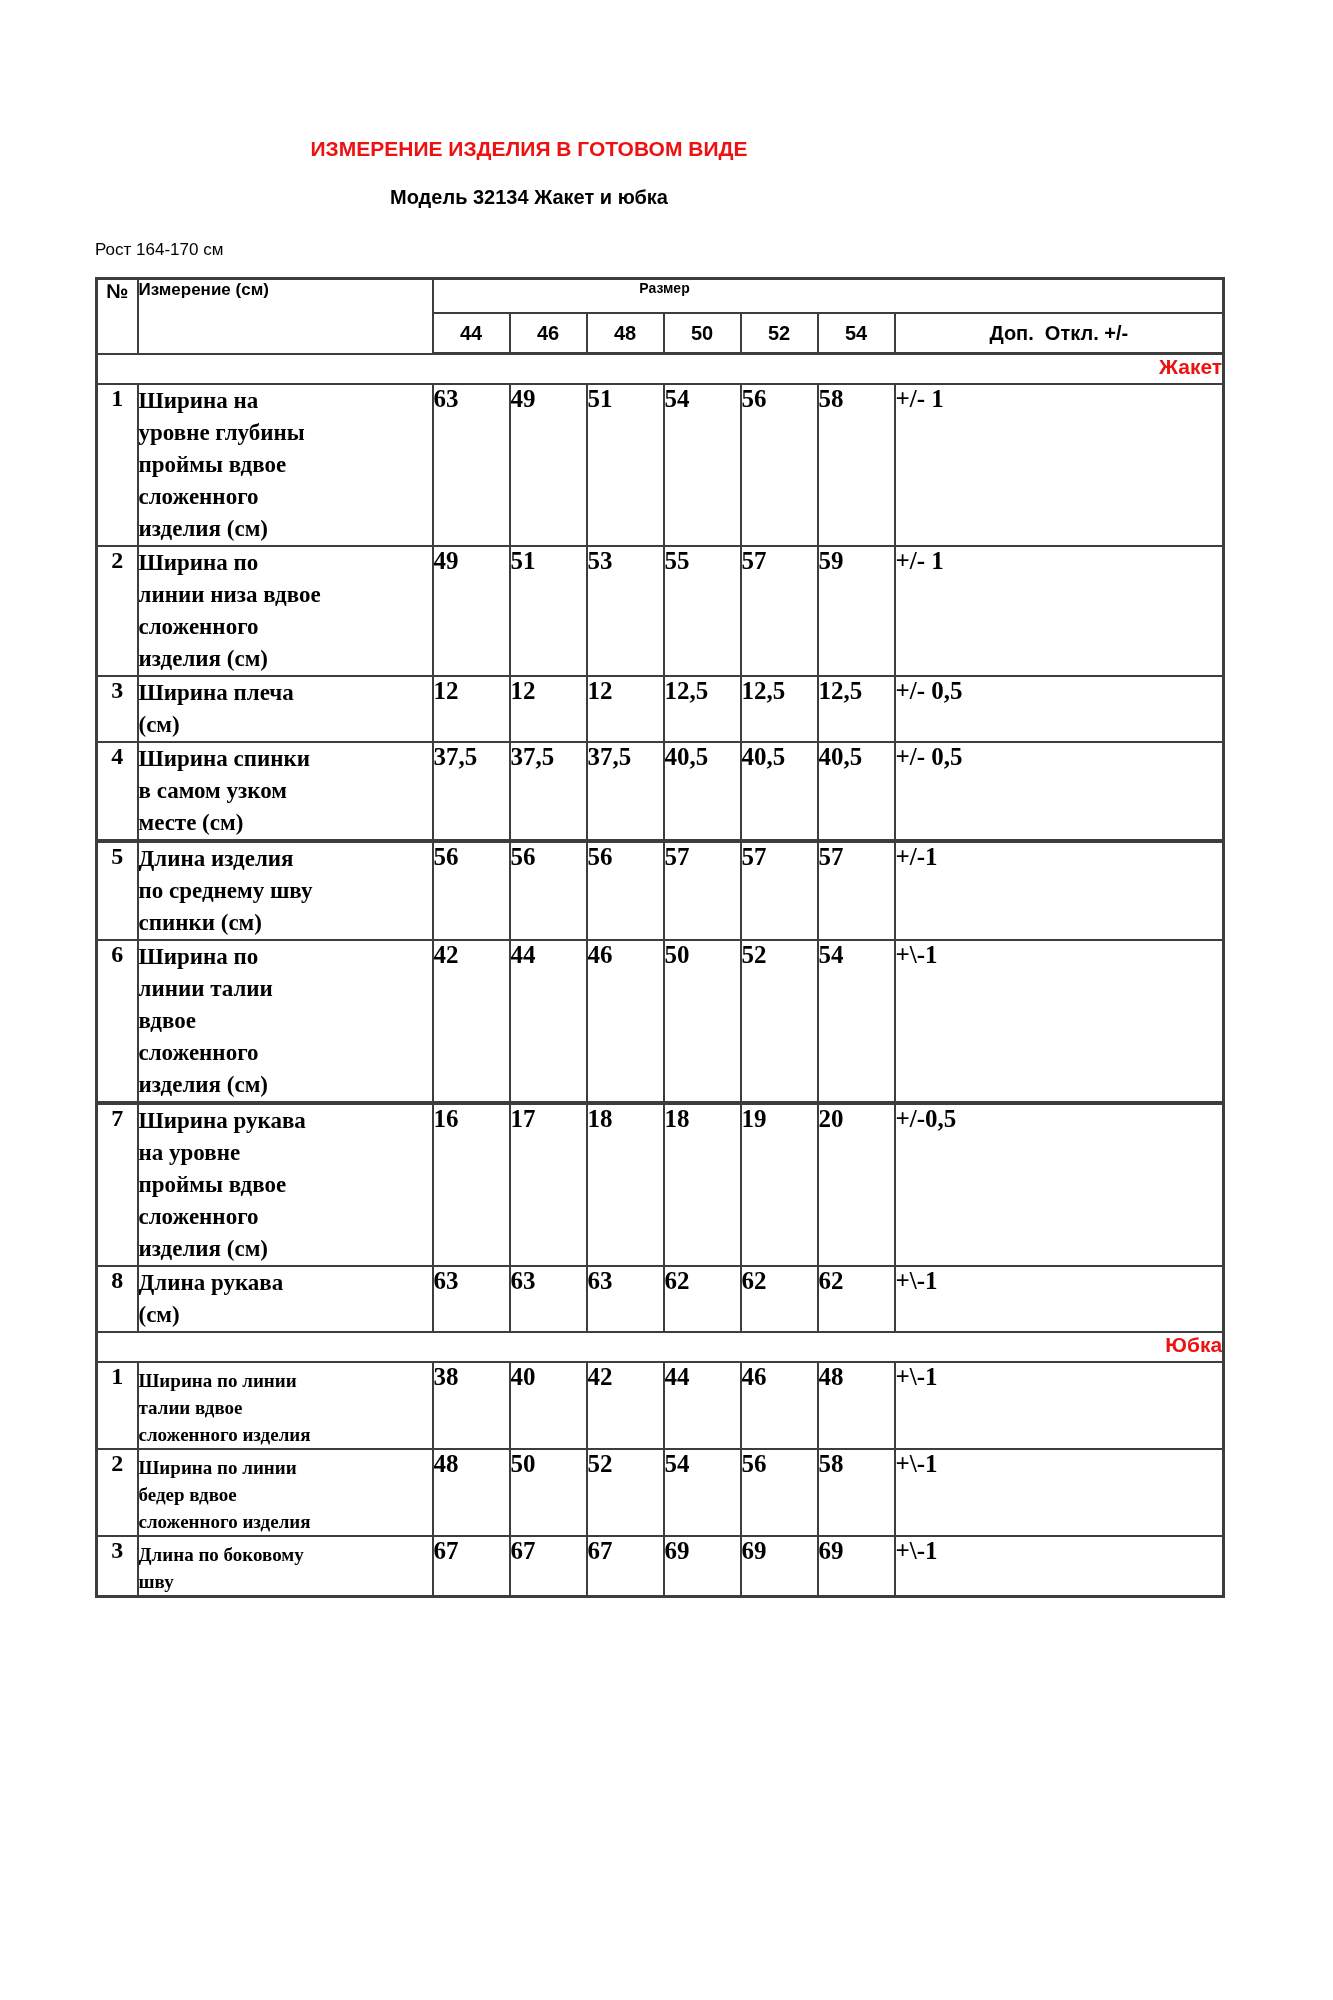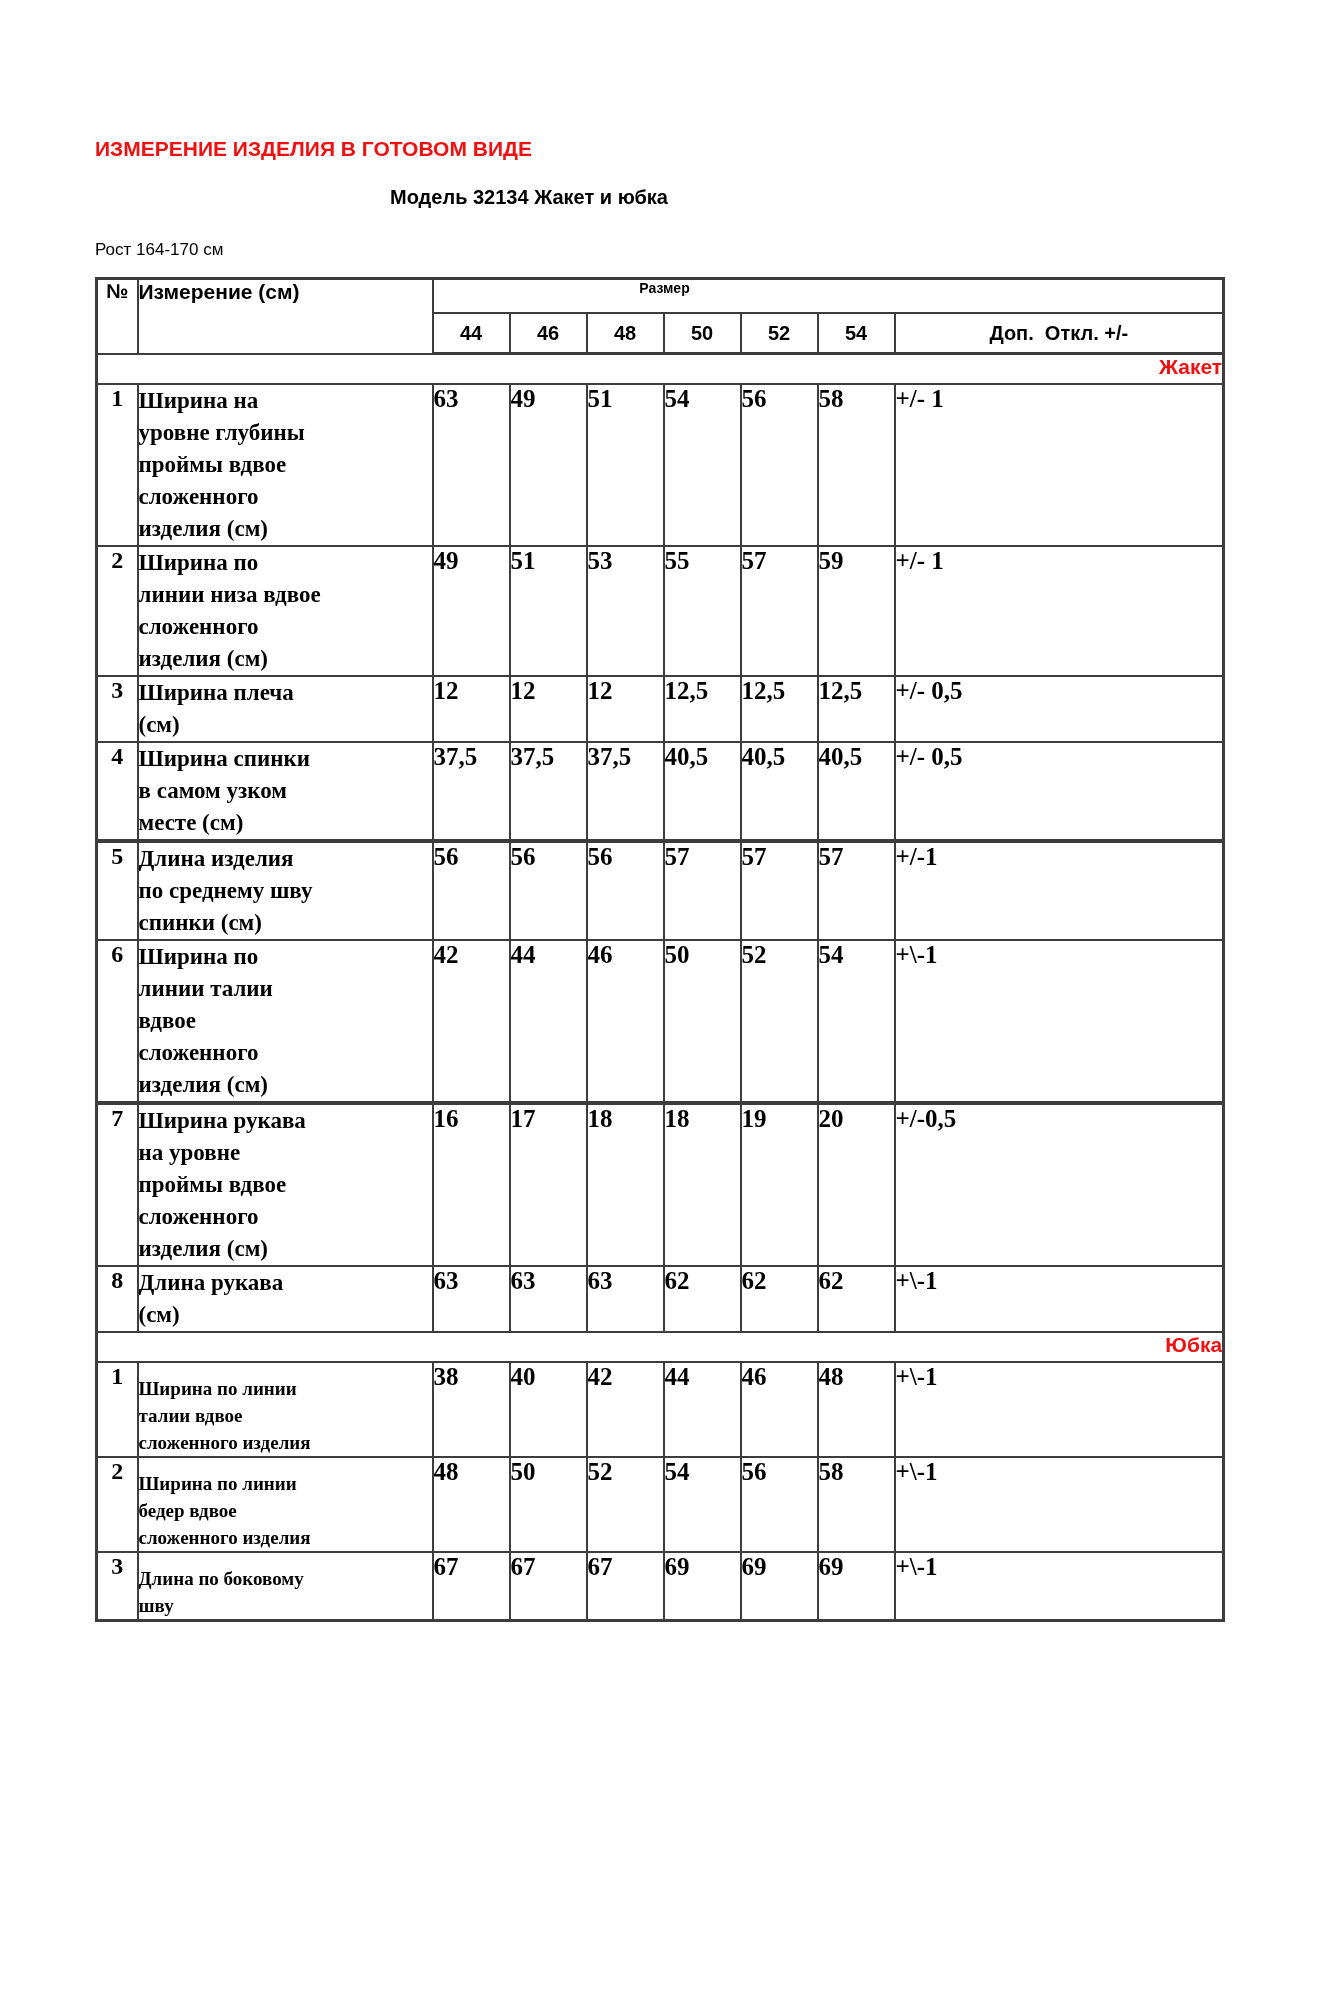--- a/index.html
+++ b/index.html
@@ -11,21 +11,21 @@
   body {
     width: 1333px; height: 2000px;
     background: #ffffff;
     position: relative;
     font-family: "Liberation Sans", sans-serif;
     color: var(--text);
   }
   .headings { position: absolute; left: 95px; top: 0; width: 868px; }
   .doc-title {
     position: absolute; top: 137px; left: 0; width: 100%;
-    font-weight: bold; font-size: 21px;
+    text-align: center; font-weight: bold; font-size: 21px;
     color: var(--accent-red); letter-spacing: 0px;
   }
   .doc-subtitle {
     position: absolute; top: 186px; left: 0; width: 100%;
     text-align: center; font-weight: bold; font-size: 20px;
   }
   .doc-height {
     position: absolute; top: 240px; left: 0; width: 100%;
     text-align: left; font-weight: normal; font-size: 17px;
   }
@@ -40,38 +40,38 @@
     border: 2px solid var(--border);
     vertical-align: top;
     padding: 0;
     overflow: hidden;
   }
   .serif { font-family: "Liberation Serif", serif; font-weight: bold; }
   .sans  { font-family: "Liberation Sans", sans-serif; font-weight: bold; }
 
   
   .c-num-h  { text-align: center; font-size: 20px; padding-top: 3px; }
-  .c-meas-h { text-align: left; font-size: 21px; padding: 3px 0 0 12px; }
+  .c-meas-h { text-align: left; font-size: 17px; padding: 3px 0 0 12px; }
   .c-razmer { height: 32px; font-size: 14px; text-align: left; }
   .razmer-inner { display: inline-block; width: 462px; text-align: center; }
   tr.head2 td { height: 38px; vertical-align: middle; text-align: center; font-size: 20px; border-bottom-width: 3px; }
   .c-tol-h { white-space: pre-wrap; }
 
   
   .section {
     color: var(--accent-red);
     font-size: 21px; height: 28px;
     padding: 2px 0 3px 12px;
     text-align: right;
   }
 
   
   .c-num   { text-align: center; font-size: 24px; padding-top: 1px; }
   .c-label { font-size: 23px; line-height: 32px; padding: 1px 4px 3px 12px; white-space: pre-line; margin-top: 36px; }
-  .c-label.small { font-size: 19px; line-height: 27px; padding-top: 12px; }
+  .c-label.small { font-size: 19px; line-height: 27px; padding-top: 4px; }
   .c-val   { font-size: 25px; padding: 2px 2px 2px 9px; text-align: left; }
   .c-tol   { font-size: 25px; padding: 2px 2px 2px 13px; text-align: left; }
   tr.thick td { border-top-width: 4px; }
 </style>
 </head>
 <body>
 
 <div class="headings">
   <div class="doc-title">ИЗМЕРЕНИЕ ИЗДЕЛИЯ В ГОТОВОМ ВИДЕ</div>
   <div class="doc-subtitle">Модель 32134 Жакет и юбка</div>

